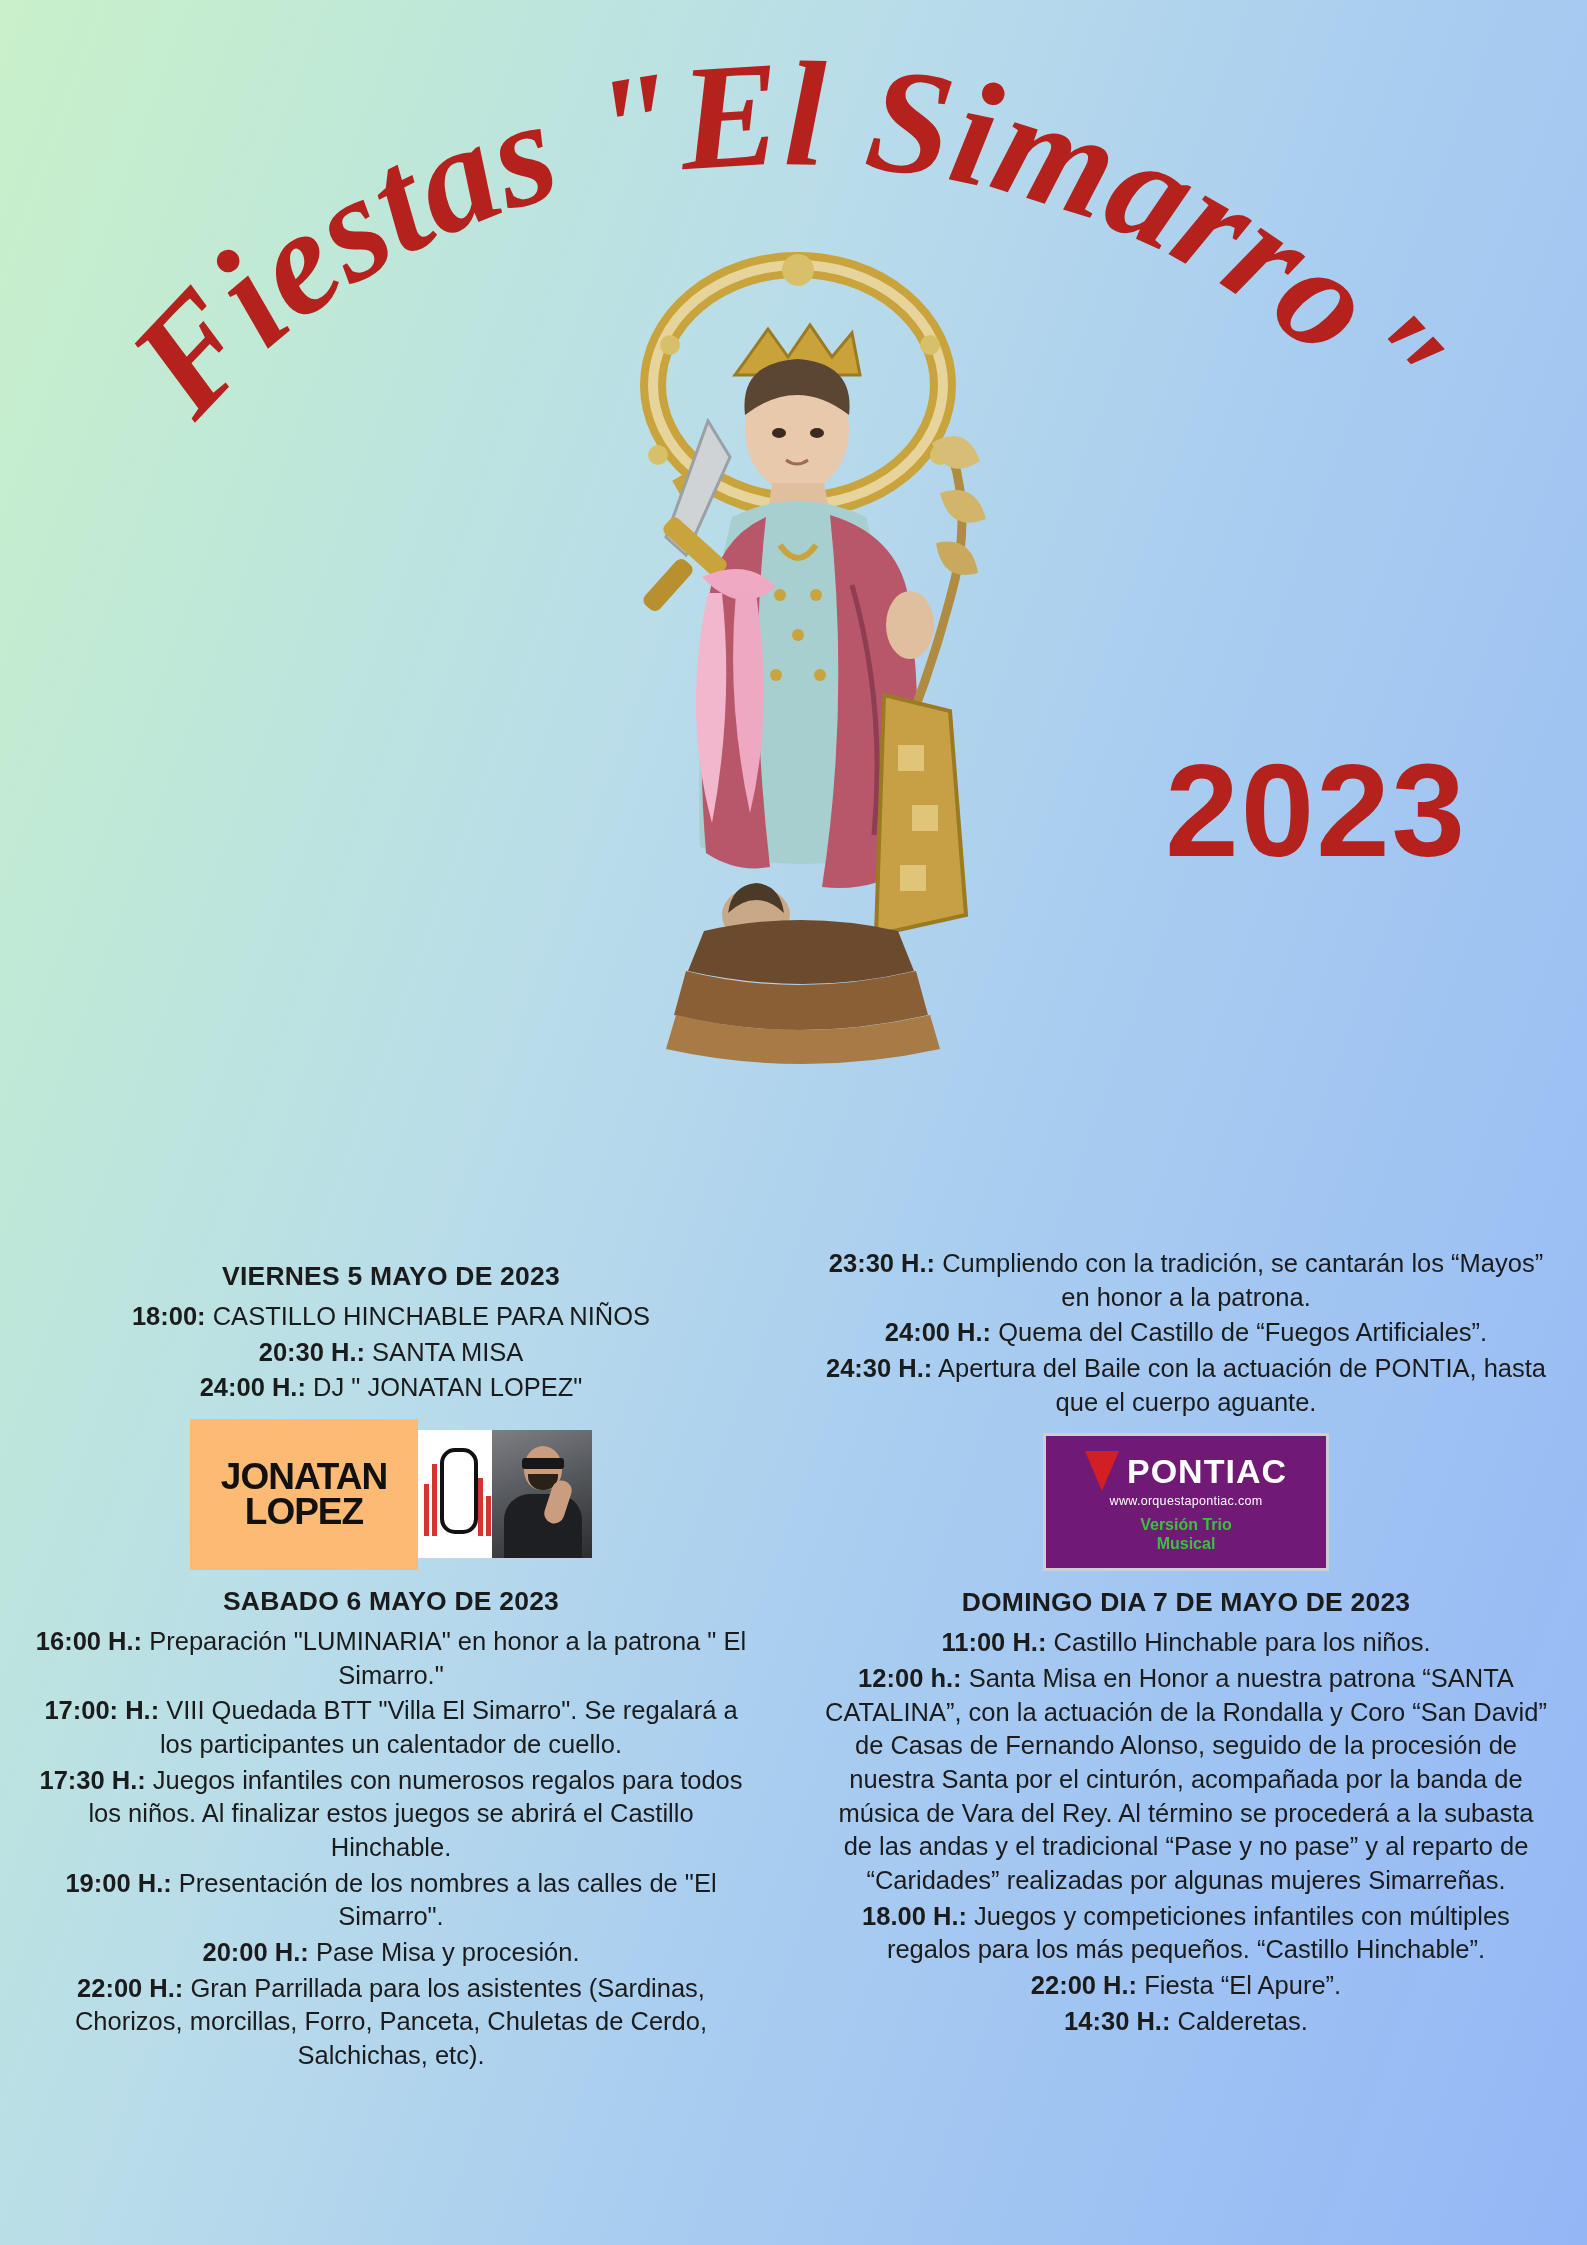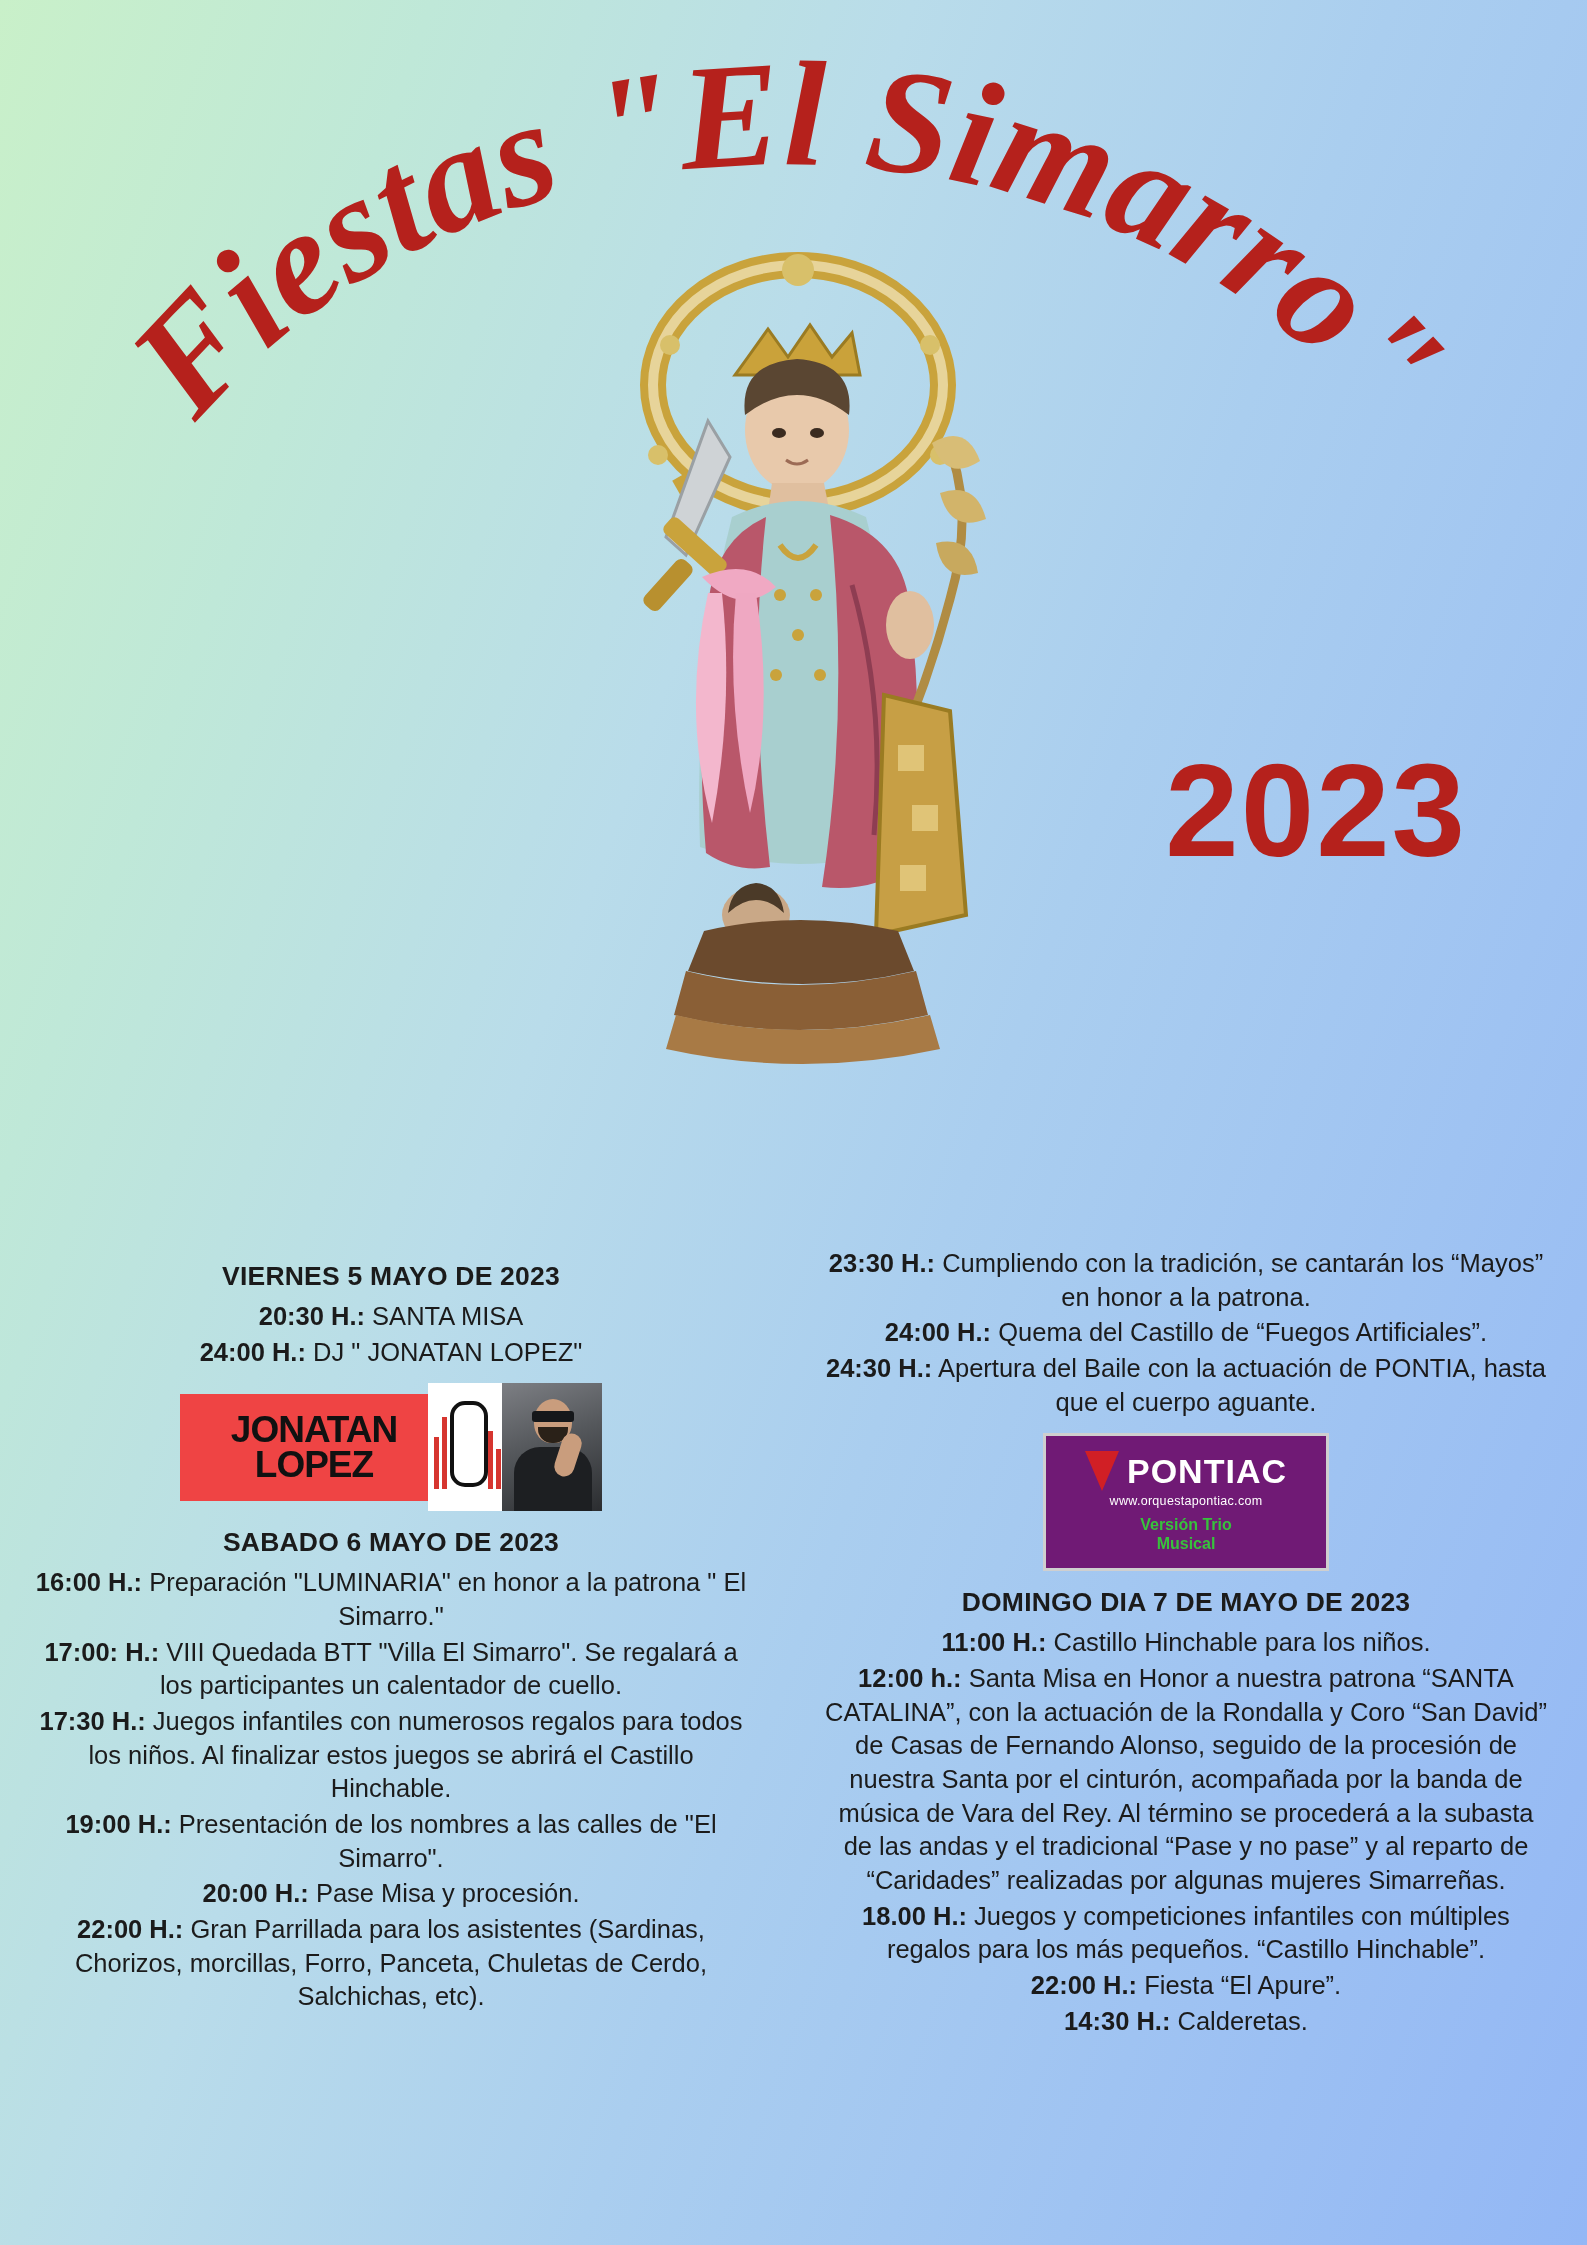--- a/index.html
+++ b/index.html
@@ -92,27 +92,26 @@
     display: flex;
     justify-content: center;
     align-items: center;
     gap: 0px;
     margin: 14px 0 6px 0;
   }
 
   
   .jl-logo {
     width: 228px;
-    height: 107px;
-    background: #ef4444;
+    height: 151px;
+    background: #fdba74;
     display: flex;
     align-items: center;
     justify-content: center;
     position: relative;
-    padding-left: 20px;
   }
   .jl-text {
     font-family: "Liberation Sans", sans-serif;
     font-weight: bold;
     font-size: 37px;
     color: #111;
     line-height: .95;
     text-align: center;
     letter-spacing: -1px;
   }
@@ -308,20 +307,24 @@
       <path d="M196,790 q124,30 254,0 l10,34 q-138,30 -274,0 Z" fill="#a87a45"></path>
     </svg>
   </div>
 
   <div class="columns">
 
     <div class="col col-left">
 
       <div class="daytitle">VIERNES 5 MAYO DE 2023</div>
 
+      <div class="entry">
+        <b>18:00:</b>
+        <span>CASTILLO HINCHABLE PARA NIÑOS</span>
+      </div>
       <div class="entry">
         <b>20:30 H.:</b>
         <span>SANTA MISA</span>
       </div>
       <div class="entry">
         <b>24:00 H.:</b>
         <span>DJ " JONATAN LOPEZ"</span>
       </div>
 
       <div class="logo-row">

